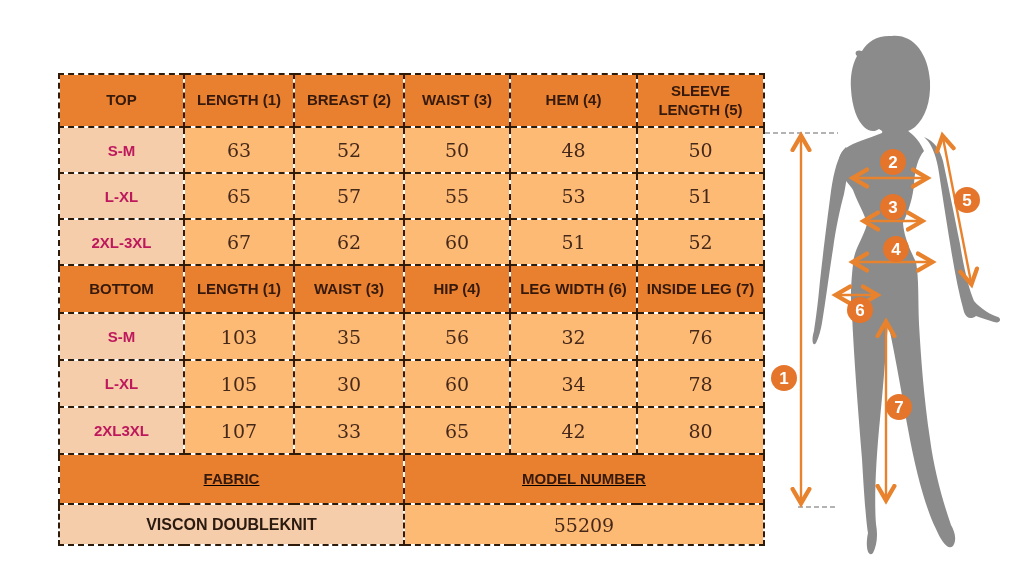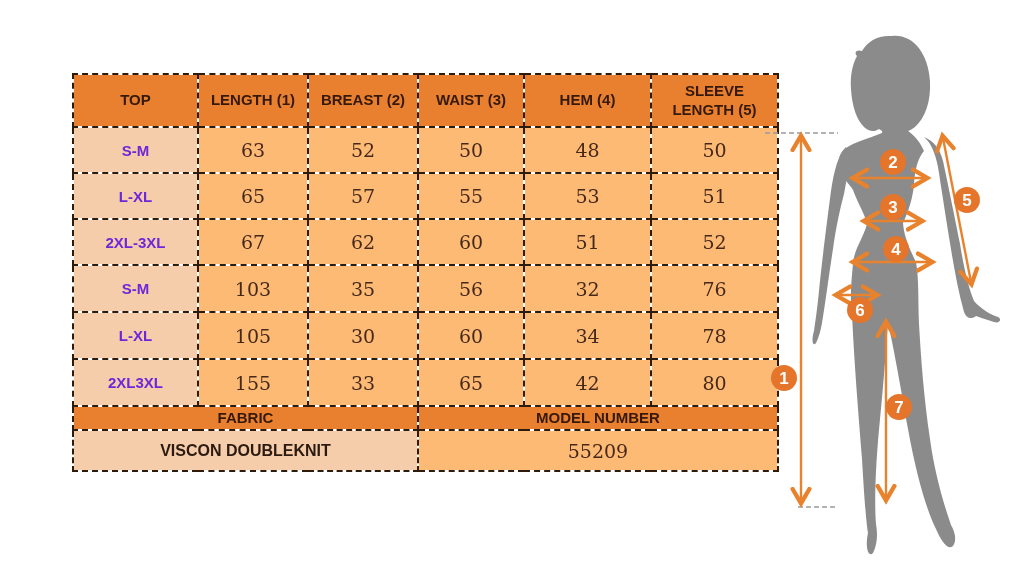--- a/index.html
+++ b/index.html
@@ -4,53 +4,53 @@
 <style>
   * { margin:0; padding:0; box-sizing:border-box; }
   body { background:#ffffff; font-family:"Liberation Sans", sans-serif; }
   .page {
     position:relative; width:1024px; height:563px;
     background:#ffffff; overflow:hidden;
   }
 
   
   table.size-chart {
-    position:absolute; left:72px; top:73px; width:705px;
+    position:absolute; left:58px; top:73px; width:705px;
     border-collapse:collapse; table-layout:fixed;
   }
   table.size-chart td, table.size-chart th {
     border:2px dashed #2e1b0a;
     text-align:center; vertical-align:middle;
     overflow:hidden;
   }
   .hd {
     background:#E8802F; color:#36190a;
     font-weight:bold; font-size:15px; line-height:1.25;
     font-family:"Liberation Sans", sans-serif;
   }
   .lbl {
-    background:#F6CDAA; color:#6d28d9;
+    background:#F6CDAA; color:#be185d;
     font-weight:bold; font-size:15px;
     font-family:"Liberation Sans", sans-serif;
   }
   .val {
     background:#fdba74; color:#46281a;
     font-size:19px; font-weight:normal;
     font-family:"DejaVu Serif", serif;
   }
   .fabval {
     background:#F6CDAA; color:#2a1a10;
     font-size:16px; font-weight:600;
     font-family:"Liberation Sans", sans-serif;
   }
   tr.r-hd1 { height:53px; }
   tr.r-data { height:46px; }
   tr.r-hd2 { height:48px; }
   tr.r-datab { height:47px; }
-  tr.r-fab { height:24px; }
+  tr.r-fab { height:50px;text-decoration:underline; }
   tr.r-fabv { height:41px;padding-left:40px; }
 
   .product-code {
     position:absolute; left:722px; top:539px;
     font-size:12px; color:#8a8a8a; letter-spacing:0.5px;
     font-family:"Liberation Sans", sans-serif;
     margin-top:47px;
   }
 
   
@@ -102,39 +102,47 @@
     </tr>
     <tr class="r-data">
       <td class="lbl">2XL-3XL</td>
       <td class="val">67</td>
       <td class="val">62</td>
       <td class="val">60</td>
       <td class="val">51</td>
       <td class="val">52</td>
     </tr>
 
+    <tr class="r-hd2">
+      <th class="hd">BOTTOM</th>
+      <th class="hd">LENGTH (1)</th>
+      <th class="hd">WAIST (3)</th>
+      <th class="hd">HIP (4)</th>
+      <th class="hd">LEG WIDTH (6)</th>
+      <th class="hd">INSIDE LEG (7)</th>
+    </tr>
     <tr class="r-datab">
       <td class="lbl">S-M</td>
       <td class="val">103</td>
       <td class="val">35</td>
       <td class="val">56</td>
       <td class="val">32</td>
       <td class="val">76</td>
     </tr>
     <tr class="r-datab">
       <td class="lbl">L-XL</td>
       <td class="val">105</td>
       <td class="val">30</td>
       <td class="val">60</td>
       <td class="val">34</td>
       <td class="val">78</td>
     </tr>
     <tr class="r-datab">
       <td class="lbl">2XL3XL</td>
-      <td class="val">155</td>
+      <td class="val">107</td>
       <td class="val">33</td>
       <td class="val">65</td>
       <td class="val">42</td>
       <td class="val">80</td>
     </tr>
 
     <tr class="r-fab">
       <th class="hd" colspan="3">FABRIC</th>
       <th class="hd" colspan="3">MODEL NUMBER</th>
     </tr>

